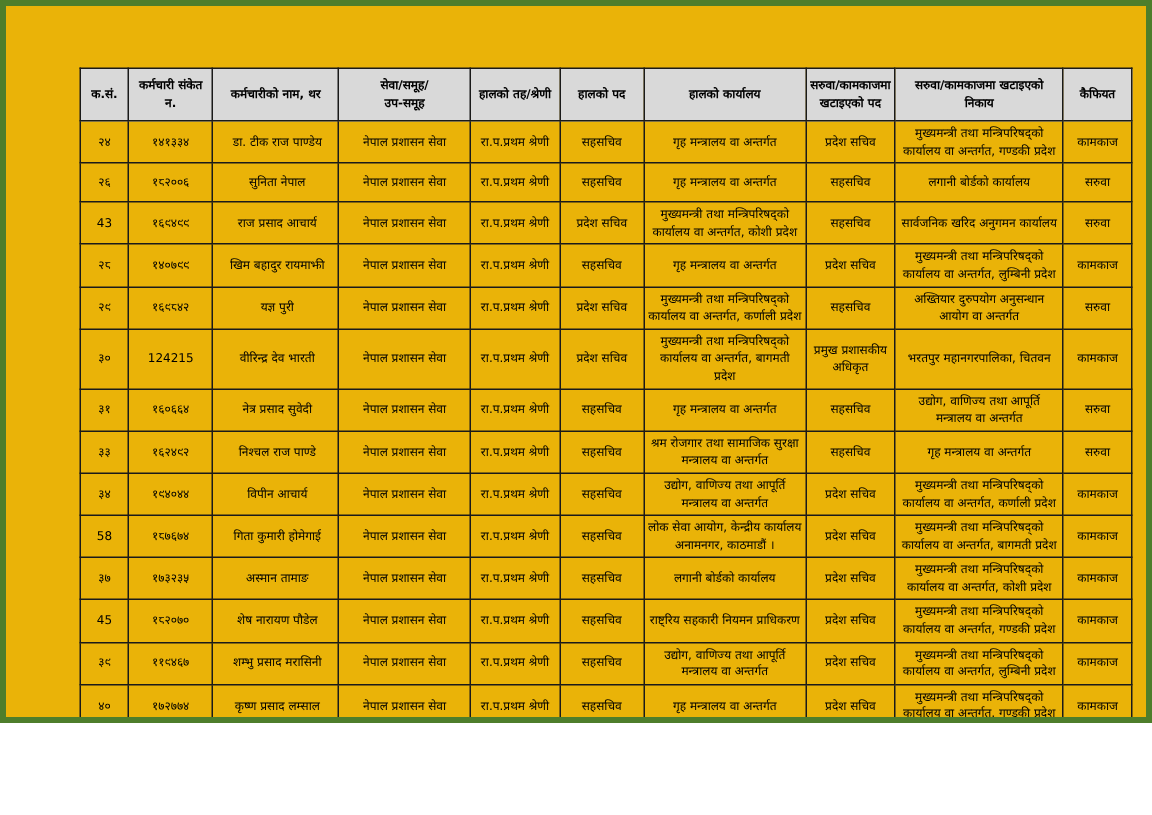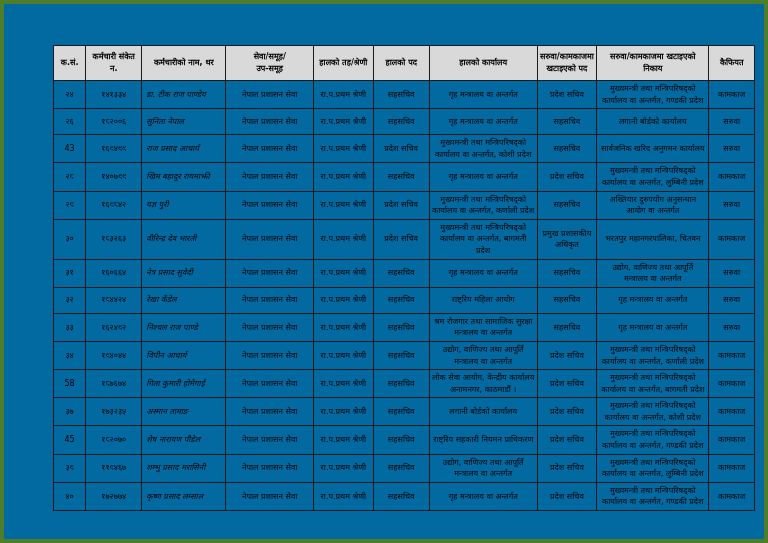--- a/index.html
+++ b/index.html
@@ -4,23 +4,23 @@
 <style>
   html, body {
     margin: 0;
     padding: 0;
     background: #ffffff;
     font-family: "DejaVu Sans", "Liberation Sans", sans-serif;
   }
   .page {
     position: relative;
     width: 768px;
-    height: 543px;
+    height: 482px;
     box-sizing: border-box;
-    background: #0369a1;
+    background: #eab308;
     border: 4px solid #4e7e2b; 
     overflow: hidden;
   }
   .table-wrap {
     position: absolute;
     left: 49px;
     top: 41px;
     width: 702px;
   }
   table.gov-table {
@@ -43,23 +43,22 @@
   table.gov-table thead th {
     background: #d9d9d9;
     font-weight: bold;
     height: 30px;
     white-space: pre-line;
   }
   table.gov-table tbody tr {
     height: 26px;
   }
   table.gov-table td.col-2 {
-    text-align: left;
+    text-align: center;
     padding-left: 4px;
-    font-style: italic;
   }
   
   .c0 { width: 4.6%; }
   .c1 { width: 8.0%; }
   .c2 { width: 12.0%; }
   .c3 { width: 12.5%; }
   .c4 { width: 8.5%; }
   .c5 { width: 8.0%; }
   .c6 { width: 15.4%; }
   .c7 { width: 8.5%; }
@@ -155,52 +154,40 @@
             <td class="col-3">नेपाल प्रशासन सेवा</td>
             <td class="col-4">रा.प.प्रथम श्रेणी</td>
             <td class="col-5">प्रदेश सचिव</td>
             <td class="col-6">मुख्यमन्त्री तथा मन्त्रिपरिषद्को कार्यालय वा अन्तर्गत, कर्णाली प्रदेश</td>
             <td class="col-7">सहसचिव</td>
             <td class="col-8">अख्तियार दुरुपयोग अनुसन्धान आयोग वा अन्तर्गत</td>
             <td class="col-9">सरुवा</td>
           </tr>
           <tr>
             <td class="col-0">३०</td>
-            <td class="col-1">१८३२६३</td>
+            <td class="col-1">124215</td>
             <td class="col-2">वीरिन्द्र देव भारती</td>
             <td class="col-3">नेपाल प्रशासन सेवा</td>
             <td class="col-4">रा.प.प्रथम श्रेणी</td>
             <td class="col-5">प्रदेश सचिव</td>
             <td class="col-6">मुख्यमन्त्री तथा मन्त्रिपरिषद्को कार्यालय वा अन्तर्गत, बागमती प्रदेश</td>
             <td class="col-7">प्रमुख प्रशासकीय अधिकृत</td>
             <td class="col-8">भरतपुर महानगरपालिका, चितवन</td>
             <td class="col-9">कामकाज</td>
           </tr>
           <tr>
             <td class="col-0">३१</td>
             <td class="col-1">१६०६६४</td>
             <td class="col-2">नेत्र प्रसाद सुवेदी</td>
             <td class="col-3">नेपाल प्रशासन सेवा</td>
             <td class="col-4">रा.प.प्रथम श्रेणी</td>
             <td class="col-5">सहसचिव</td>
             <td class="col-6">गृह मन्त्रालय वा अन्तर्गत</td>
             <td class="col-7">सहसचिव</td>
             <td class="col-8">उद्योग, वाणिज्य तथा आपूर्ति मन्त्रालय वा अन्तर्गत</td>
-            <td class="col-9">सरुवा</td>
-          </tr>
-          <tr>
-            <td class="col-0">३२</td>
-            <td class="col-1">१८४४२४</td>
-            <td class="col-2">रेखा कँडेल</td>
-            <td class="col-3">नेपाल प्रशासन सेवा</td>
-            <td class="col-4">रा.प.प्रथम श्रेणी</td>
-            <td class="col-5">सहसचिव</td>
-            <td class="col-6">राष्ट्रिय महिला आयोग</td>
-            <td class="col-7">सहसचिव</td>
-            <td class="col-8">गृह मन्त्रालय वा अन्तर्गत</td>
             <td class="col-9">सरुवा</td>
           </tr>
           <tr>
             <td class="col-0">३३</td>
             <td class="col-1">१६२४९२</td>
             <td class="col-2">निश्चल राज पाण्डे</td>
             <td class="col-3">नेपाल प्रशासन सेवा</td>
             <td class="col-4">रा.प.प्रथम श्रेणी</td>
             <td class="col-5">सहसचिव</td>
             <td class="col-6">श्रम रोजगार तथा सामाजिक सुरक्षा मन्त्रालय वा अन्तर्गत</td>

